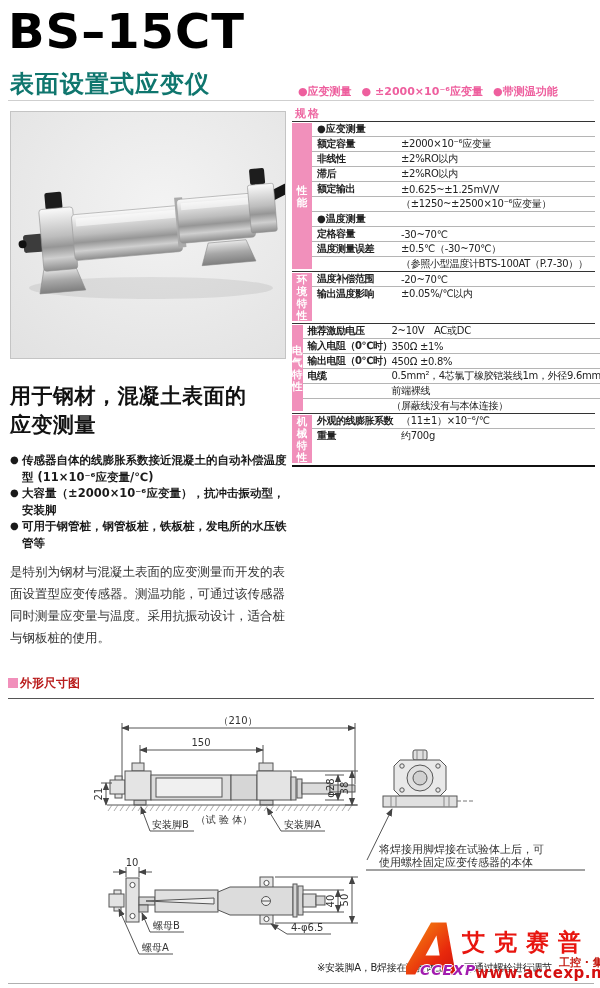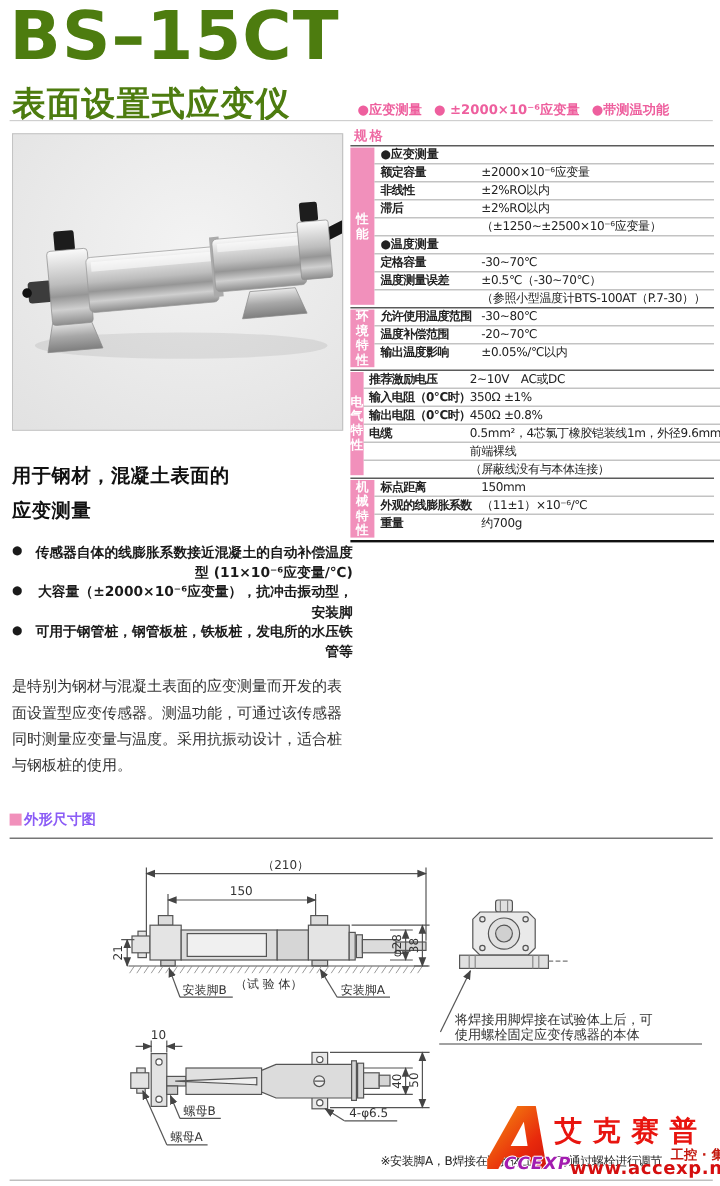--- a/index.html
+++ b/index.html
@@ -1,21 +1,21 @@
 <!DOCTYPE html>
 <html><head>
 <meta charset="utf-8">
 <style>
   html,body{margin:0;padding:0;}
   body{width:600px;height:988px;background:#fff;position:relative;overflow:hidden;
        font-family:"DejaVu Sans","Liberation Sans",sans-serif;color:#222;}
   .abs{position:absolute;}
   
-  .model{left:8px;top:0px;font-size:56px;font-weight:bold;color:#4d7c0f;letter-spacing:1px;line-height:62px;}
-  .subtitle{left:10px;top:68px;font-size:28px;font-weight:bold;color:#4d7c0f;letter-spacing:1px;}
+  .model{left:8px;top:0px;font-size:48px;font-weight:bold;color:#000000;letter-spacing:1px;line-height:62px;}
+  .subtitle{left:10px;top:68px;font-size:24px;font-weight:bold;color:#0f766e;letter-spacing:1px;}
   .features{left:298px;top:84px;font-size:11px;font-weight:bold;color:#ee5f9e;white-space:nowrap;}
   .features span{margin-right:10px;}
   .header-rule{left:8px;top:100px;width:586px;height:1px;background:#cfcfcf;}
   
   .photo{left:10px;top:111px;width:274px;height:246px;background:#ececec;border:1px solid #c4c4c4;overflow:hidden;}
   
   .spec-title{left:295px;top:106px;font-size:11px;font-weight:bold;color:#ee6ba4;letter-spacing:2px;}
   .spec-table{left:292px;top:121px;width:303px;border-top:1px solid #333;}
   .sec{display:flex;border-bottom:1px solid #333;}
   .sec:last-child{border-bottom:2px solid #111;}
@@ -23,28 +23,28 @@
           align-items:center;justify-content:center;font-size:10.5px;font-weight:bold;
           line-height:12px;margin:1px 0 2px;}
   .rows{flex:1;}
   .row{display:flex;height:14px;align-items:center;border-bottom:1px solid #b5b5b5;white-space:nowrap;}
   .rows .row:last-child{border-bottom:none;}
   .lbl{width:84px;padding-left:5px;font-size:10px;font-weight:bold;letter-spacing:-0.5px;color:#222;flex:none;}
   .val{font-size:10px;color:#222;letter-spacing:-0.3px;text-align:center;}
   .row.hdr .lbl{width:auto;letter-spacing:0;}
   
   .intro{left:10px;top:382px;width:284px;}
-  .intro h2{margin:0 0 12px;font-size:16px;line-height:29px;color:#111;letter-spacing:0.5px;}
+  .intro h2{margin:0 0 12px;font-size:21px;line-height:29px;color:#111;letter-spacing:0.5px;}
   .intro ul{margin:0 0 10px;padding:0;}
   .intro li{list-style:none;position:relative;padding-left:12px;font-size:11.5px;font-weight:bold;
-            line-height:16.5px;color:#1a1a1a;text-align:right;}
+            line-height:16.5px;color:#1a1a1a;}
   .intro li:before{content:"●";position:absolute;left:0;top:0;font-size:10px;}
   .intro p{margin:8px 0 0;font-size:12.5px;line-height:22px;color:#333;}
   
-  .dim-title{left:8px;top:675px;font-size:12px;font-weight:bold;color:#8b5cf6;}
+  .dim-title{left:8px;top:675px;font-size:12px;font-weight:bold;color:#b91c1c;}
   .dim-title .sq{display:inline-block;width:10px;height:10px;background:#f190bb;margin-right:2px;vertical-align:-1px;}
   .dim-rule{left:8px;top:698px;width:586px;height:1px;background:#555;}
   .drawing{left:0;top:700px;}
   svg text{font-family:"DejaVu Sans","Liberation Sans",sans-serif;fill:#333;}
   
   .footnote{left:317px;top:961px;font-size:10px;color:#222;white-space:nowrap;letter-spacing:-0.3px;}
   .bottom-rule{left:8px;top:983px;width:586px;height:1px;background:#b0b0b0;}
   .wm-a{left:406px;top:913px;font-size:72px;font-weight:900;font-style:italic;line-height:72px;
         background:linear-gradient(135deg,#f4830f 15%,#e8290c 60%,#c80f0c 95%);
         -webkit-background-clip:text;background-clip:text;color:transparent;
@@ -122,20 +122,24 @@
         </div>
         <div class="row">
           <span class="lbl">非线性</span>
           <span class="val">±2%RO以内</span>
         </div>
         <div class="row">
           <span class="lbl">滞后</span>
           <span class="val">±2%RO以内</span>
         </div>
         <div class="row">
+          <span class="lbl">额定输出</span>
+          <span class="val">±0.625~±1.25mV/V</span>
+        </div>
+        <div class="row">
           <span class="lbl"></span>
           <span class="val">（±1250~±2500×10⁻⁶应变量）</span>
         </div>
         <div class="row hdr">
           <span class="lbl">●温度测量</span>
           <span class="val"></span>
         </div>
         <div class="row">
           <span class="lbl">定格容量</span>
           <span class="val">-30~70℃</span>
@@ -152,24 +156,20 @@
     </div>
     <div class="sec">
       <div class="secbar">
         <span>环</span>
         <span>境</span>
         <span>特</span>
         <span>性</span>
       </div>
       <div class="rows">
         <div class="row">
-          <span class="lbl">允许使用温度范围</span>
-          <span class="val">-30~80℃</span>
-        </div>
-        <div class="row">
           <span class="lbl">温度补偿范围</span>
           <span class="val">-20~70℃</span>
         </div>
         <div class="row">
           <span class="lbl">输出温度影响</span>
           <span class="val">±0.05%/℃以内</span>
         </div>
       </div>
     </div>
     <div class="sec">
@@ -207,24 +207,20 @@
       </div>
     </div>
     <div class="sec">
       <div class="secbar">
         <span>机</span>
         <span>械</span>
         <span>特</span>
         <span>性</span>
       </div>
       <div class="rows">
-        <div class="row">
-          <span class="lbl">标点距离</span>
-          <span class="val">150mm</span>
-        </div>
         <div class="row">
           <span class="lbl">外观的线膨胀系数</span>
           <span class="val">（11±1）×10⁻⁶/℃</span>
         </div>
         <div class="row">
           <span class="lbl">重量</span>
           <span class="val">约700g</span>
         </div>
       </div>
     </div>

